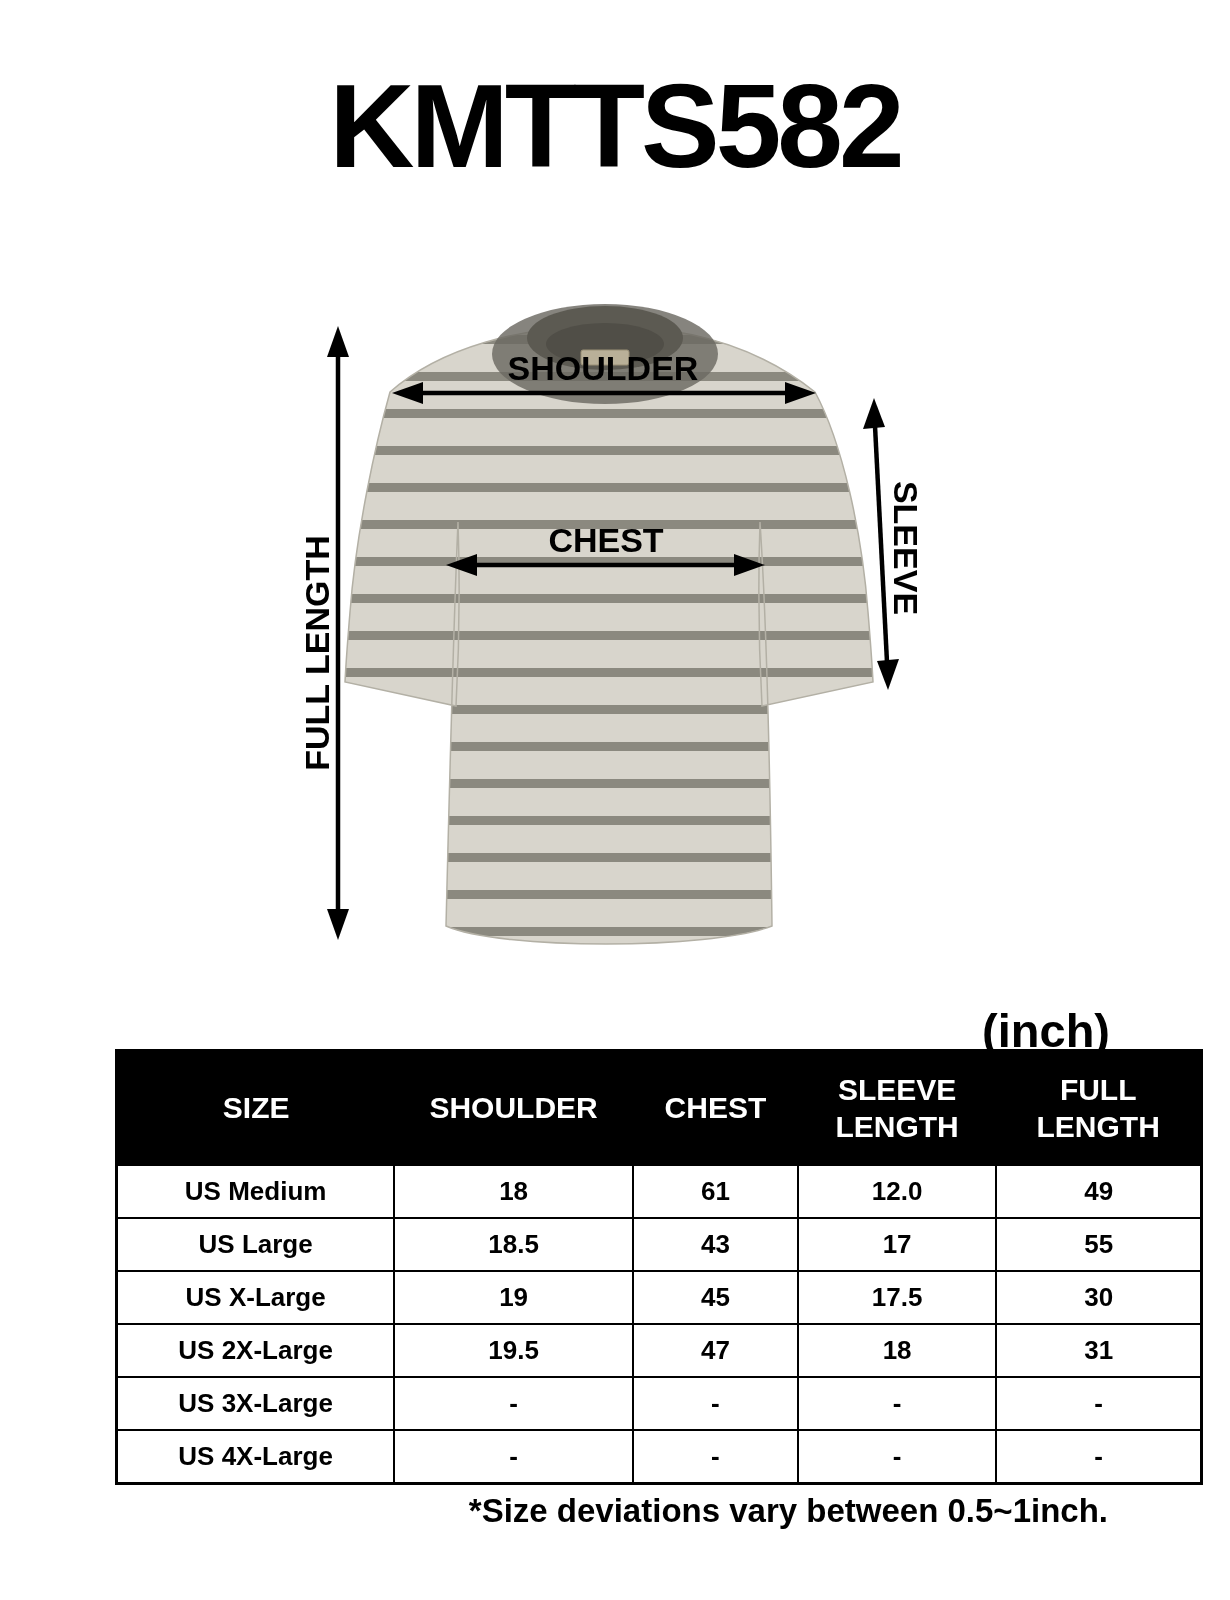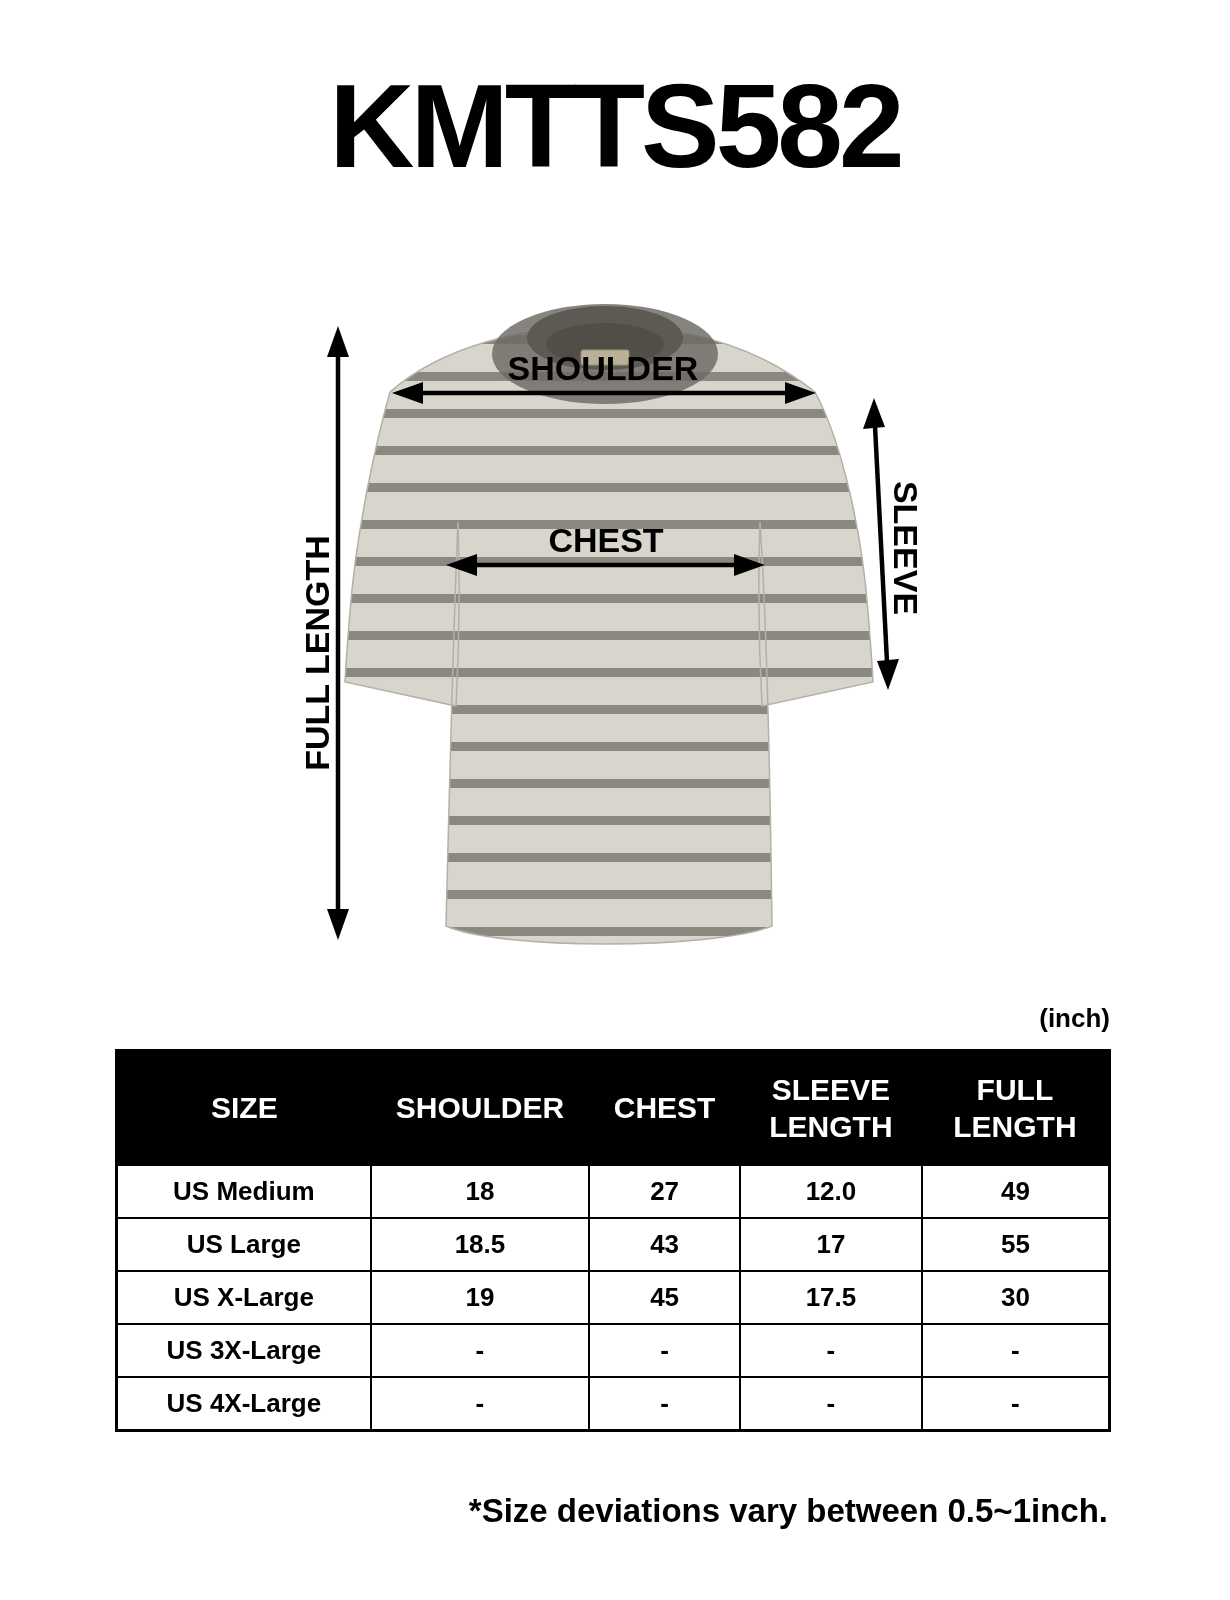--- a/index.html
+++ b/index.html
@@ -29,26 +29,26 @@
     font-weight:bold;
     white-space:nowrap;
     transform:translate(-50%,-50%);
     color:#000;
   }
   .m-label.rot-ccw{transform:translate(-50%,-50%) rotate(-90deg);}
   .m-label.rot-cw{transform:translate(-50%,-50%) rotate(90deg);}
   .unit-label{
     position:absolute;
     right:120px;top:1003px;
-    font-size:26px;font-weight:bold;
+    font-size:47px;font-weight:bold;
   }
   .size-table{
     position:absolute;
     left:115px;top:1049px;
-    width:996px;
+    width:1088px;
     border-collapse:collapse;
     table-layout:fixed;
     border:3px solid #000;
     background:#fff;
   }
   .size-table th{
     background:#000;color:#fff;
     height:112px;
     font-size:30px;font-weight:bold;
     text-align:center;vertical-align:middle;
@@ -156,39 +156,46 @@
         <th>SHOULDER</th>
         <th>CHEST</th>
         <th>SLEEVE LENGTH</th>
         <th>FULL LENGTH</th>
       </tr>
     </thead>
     <tbody>
       <tr>
         <td>US Medium</td>
         <td>18</td>
-        <td>27</td>
+        <td>61</td>
         <td>12.0</td>
         <td>49</td>
       </tr>
       <tr>
         <td>US Large</td>
         <td>18.5</td>
         <td>43</td>
         <td>17</td>
         <td>55</td>
       </tr>
       <tr>
         <td>US X-Large</td>
         <td>19</td>
         <td>45</td>
         <td>17.5</td>
         <td>30</td>
       </tr>
       <tr>
+        <td>US 2X-Large</td>
+        <td>19.5</td>
+        <td>47</td>
+        <td>18</td>
+        <td>31</td>
+      </tr>
+      <tr>
         <td>US 3X-Large</td>
         <td>-</td>
         <td>-</td>
         <td>-</td>
         <td>-</td>
       </tr>
       <tr>
         <td>US 4X-Large</td>
         <td>-</td>
         <td>-</td>

